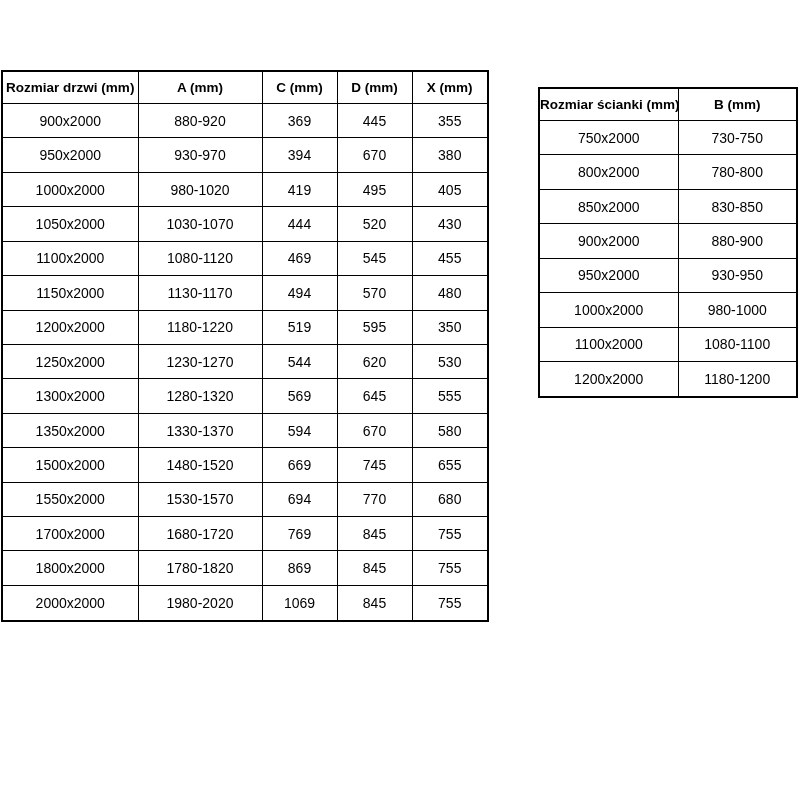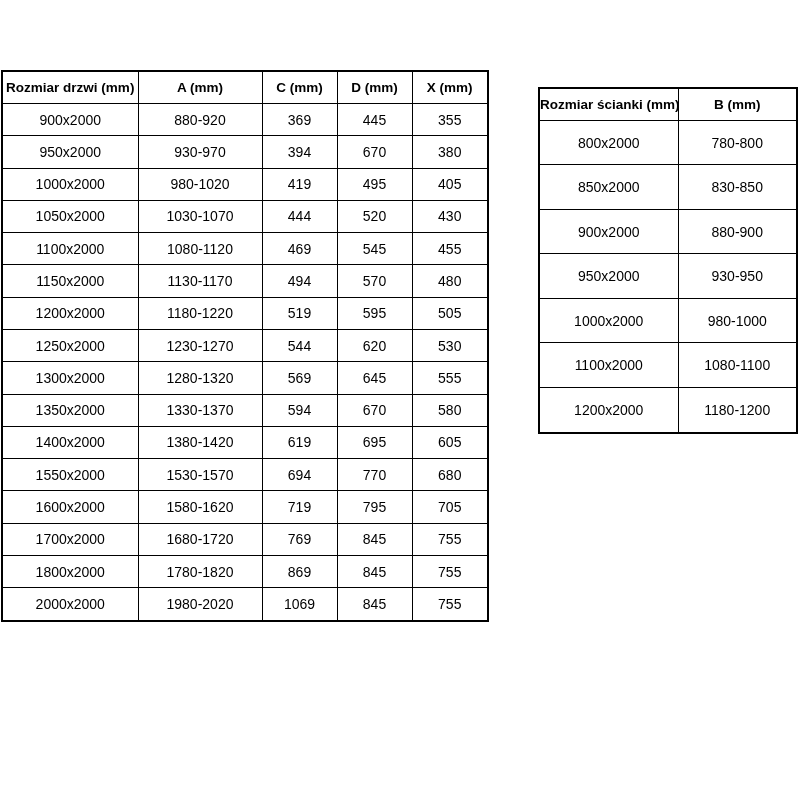--- a/index.html
+++ b/index.html
@@ -47,21 +47,21 @@
   #door-table {
     left: 1px;
     top: 70px;
     width: 486px;
     height: 552px;
   }
   #wall-table {
     left: 538px;
     top: 87px;
     width: 258px;
-    height: 347px;
+    height: 311px;
   }
 </style>
 </head>
 <body>
 
 <div class="canvas">
 
   <table class="tbl" id="door-table">
     <colgroup>
       <col style="width:136px">
@@ -120,21 +120,21 @@
           <td>1130-1170</td>
           <td>494</td>
           <td>570</td>
           <td>480</td>
         </tr>
         <tr>
           <td>1200x2000</td>
           <td>1180-1220</td>
           <td>519</td>
           <td>595</td>
-          <td>505</td>
+          <td>350</td>
         </tr>
         <tr>
           <td>1250x2000</td>
           <td>1230-1270</td>
           <td>544</td>
           <td>620</td>
           <td>530</td>
         </tr>
         <tr>
           <td>1300x2000</td>
@@ -144,39 +144,32 @@
           <td>555</td>
         </tr>
         <tr>
           <td>1350x2000</td>
           <td>1330-1370</td>
           <td>594</td>
           <td>670</td>
           <td>580</td>
         </tr>
         <tr>
-          <td>1400x2000</td>
-          <td>1380-1420</td>
-          <td>619</td>
-          <td>695</td>
-          <td>605</td>
+          <td>1500x2000</td>
+          <td>1480-1520</td>
+          <td>669</td>
+          <td>745</td>
+          <td>655</td>
         </tr>
         <tr>
           <td>1550x2000</td>
           <td>1530-1570</td>
           <td>694</td>
           <td>770</td>
           <td>680</td>
-        </tr>
-        <tr>
-          <td>1600x2000</td>
-          <td>1580-1620</td>
-          <td>719</td>
-          <td>795</td>
-          <td>705</td>
         </tr>
         <tr>
           <td>1700x2000</td>
           <td>1680-1720</td>
           <td>769</td>
           <td>845</td>
           <td>755</td>
         </tr>
         <tr>
           <td>1800x2000</td>
@@ -201,20 +194,24 @@
       <col style="width:119px">
     </colgroup>
     <thead>
       <tr>
           <th>Rozmiar ścianki (mm)</th>
           <th>B (mm)</th>
         </tr>
     </thead>
     <tbody>
         <tr>
+          <td>750x2000</td>
+          <td>730-750</td>
+        </tr>
+        <tr>
           <td>800x2000</td>
           <td>780-800</td>
         </tr>
         <tr>
           <td>850x2000</td>
           <td>830-850</td>
         </tr>
         <tr>
           <td>900x2000</td>
           <td>880-900</td>

